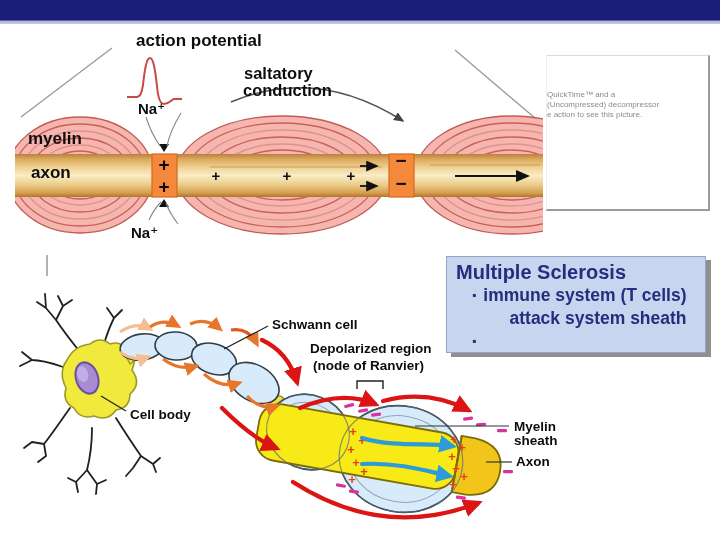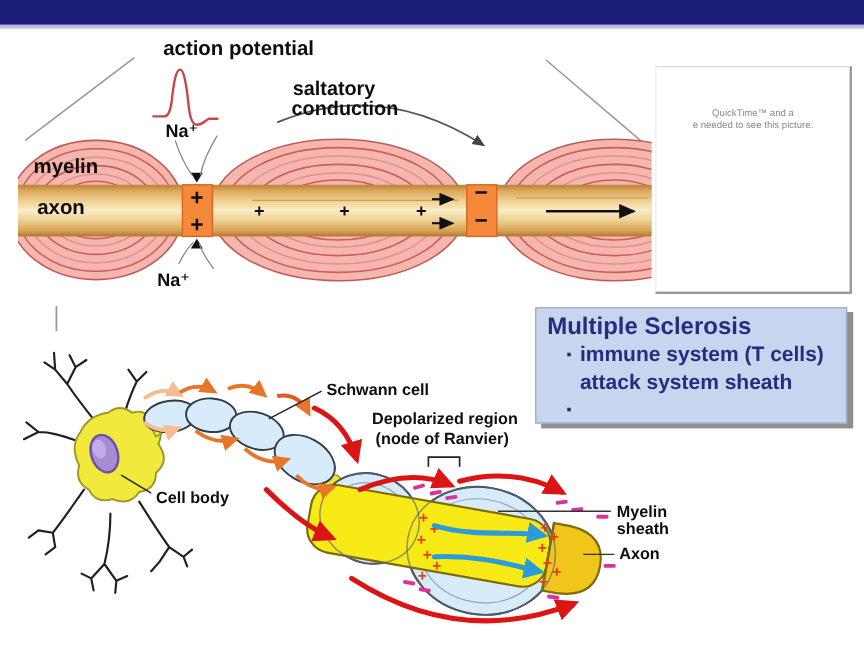--- a/index.html
+++ b/index.html
@@ -9,32 +9,32 @@
           background:linear-gradient(#1c1d79 0,#1c1d79 20px,#5d63a8 20px,#5d63a8 21px,#aeb3d6 21px,#c9cde6 24px);}
   svg{position:absolute;top:0;left:0;}
   svg text{fill:#0d0d0d;}
   .t13{font:bold 13.5px "Liberation Sans","DejaVu Sans",sans-serif;}
   .t15{font:bold 15px "Liberation Sans","DejaVu Sans",sans-serif;}
   .t16{font:bold 16.5px "Liberation Sans","DejaVu Sans",sans-serif;}
   .t17{font:bold 17px "Liberation Sans","DejaVu Sans",sans-serif;}
   .tplus{font:bold 19px "Liberation Sans","DejaVu Sans",sans-serif;text-anchor:middle;}
   .tplusSm{font:bold 15px "Liberation Sans","DejaVu Sans",sans-serif;text-anchor:middle;}
   .cplus{font:bold 13px "Liberation Sans","DejaVu Sans",sans-serif;fill:#e8400c;text-anchor:middle;}
-  .qt-box{position:absolute;left:546px;top:55px;width:164px;height:190px;background:#fff;
+  .qt-box{position:absolute;left:546px;top:55px;width:164px;height:156px;background:#fff;
           border-top:1px solid #dcdcdc;border-left:1px solid #eee;
           border-right:2px solid #9a9a9a;border-bottom:2px solid #9a9a9a;
-          box-sizing:border-box;padding-top:34px;text-align:center;
+          box-sizing:border-box;padding-top:34px;
           font-size:8px;line-height:10px;color:#8a8a8a;}
   .ms-box{position:absolute;left:446px;top:256px;width:260px;height:97px;background:#c8d5ee;
           border:1px solid #98a3c8;box-shadow:5px 4px 0 0 #8f8f8f;box-sizing:border-box;
           padding:3px 0 0 9px;color:#232e7f;}
   .ms-title{font-size:20px;font-weight:bold;line-height:24px;}
   .ms-row{display:flex;gap:7px;margin-left:16px;font-size:17.5px;font-weight:bold;line-height:23px;}
   .ms-sq{font-size:12px;line-height:23px;}
-  .ms-lines span{display:block;}
+  .ms-lines span{display:block;text-align:right;}
 </style>
 </head>
 <body>
 
 <div class="slide">
 
   <div class="topbar"></div>
 
   <svg width="720" height="539" viewBox="0 0 720 539">
     <defs>
@@ -259,21 +259,22 @@
       <text class="t13" x="313" y="370">(node of Ranvier)</text>
       <text class="t13" x="130" y="419">Cell body</text>
       <text class="t13" x="514" y="431">Myelin</text>
       <text class="t13" x="514" y="445">sheath</text>
       <text class="t13" x="516" y="466">Axon</text>
     </g>
   </svg>
 
   <div class="qt-box">
     <div>QuickTime™ and a</div>
-    <div>e needed to see this picture.</div>
+    <div>(Uncompressed) decompressor</div>
+    <div>e action to see this picture.</div>
   </div>
 
   <div class="ms-box">
     <div class="ms-title">Multiple Sclerosis</div>
     <div class="ms-row">
       <span class="ms-sq">▪</span>
       <span class="ms-lines">
         <span>immune system (T cells)</span>
         <span>attack system sheath</span>
       </span>

